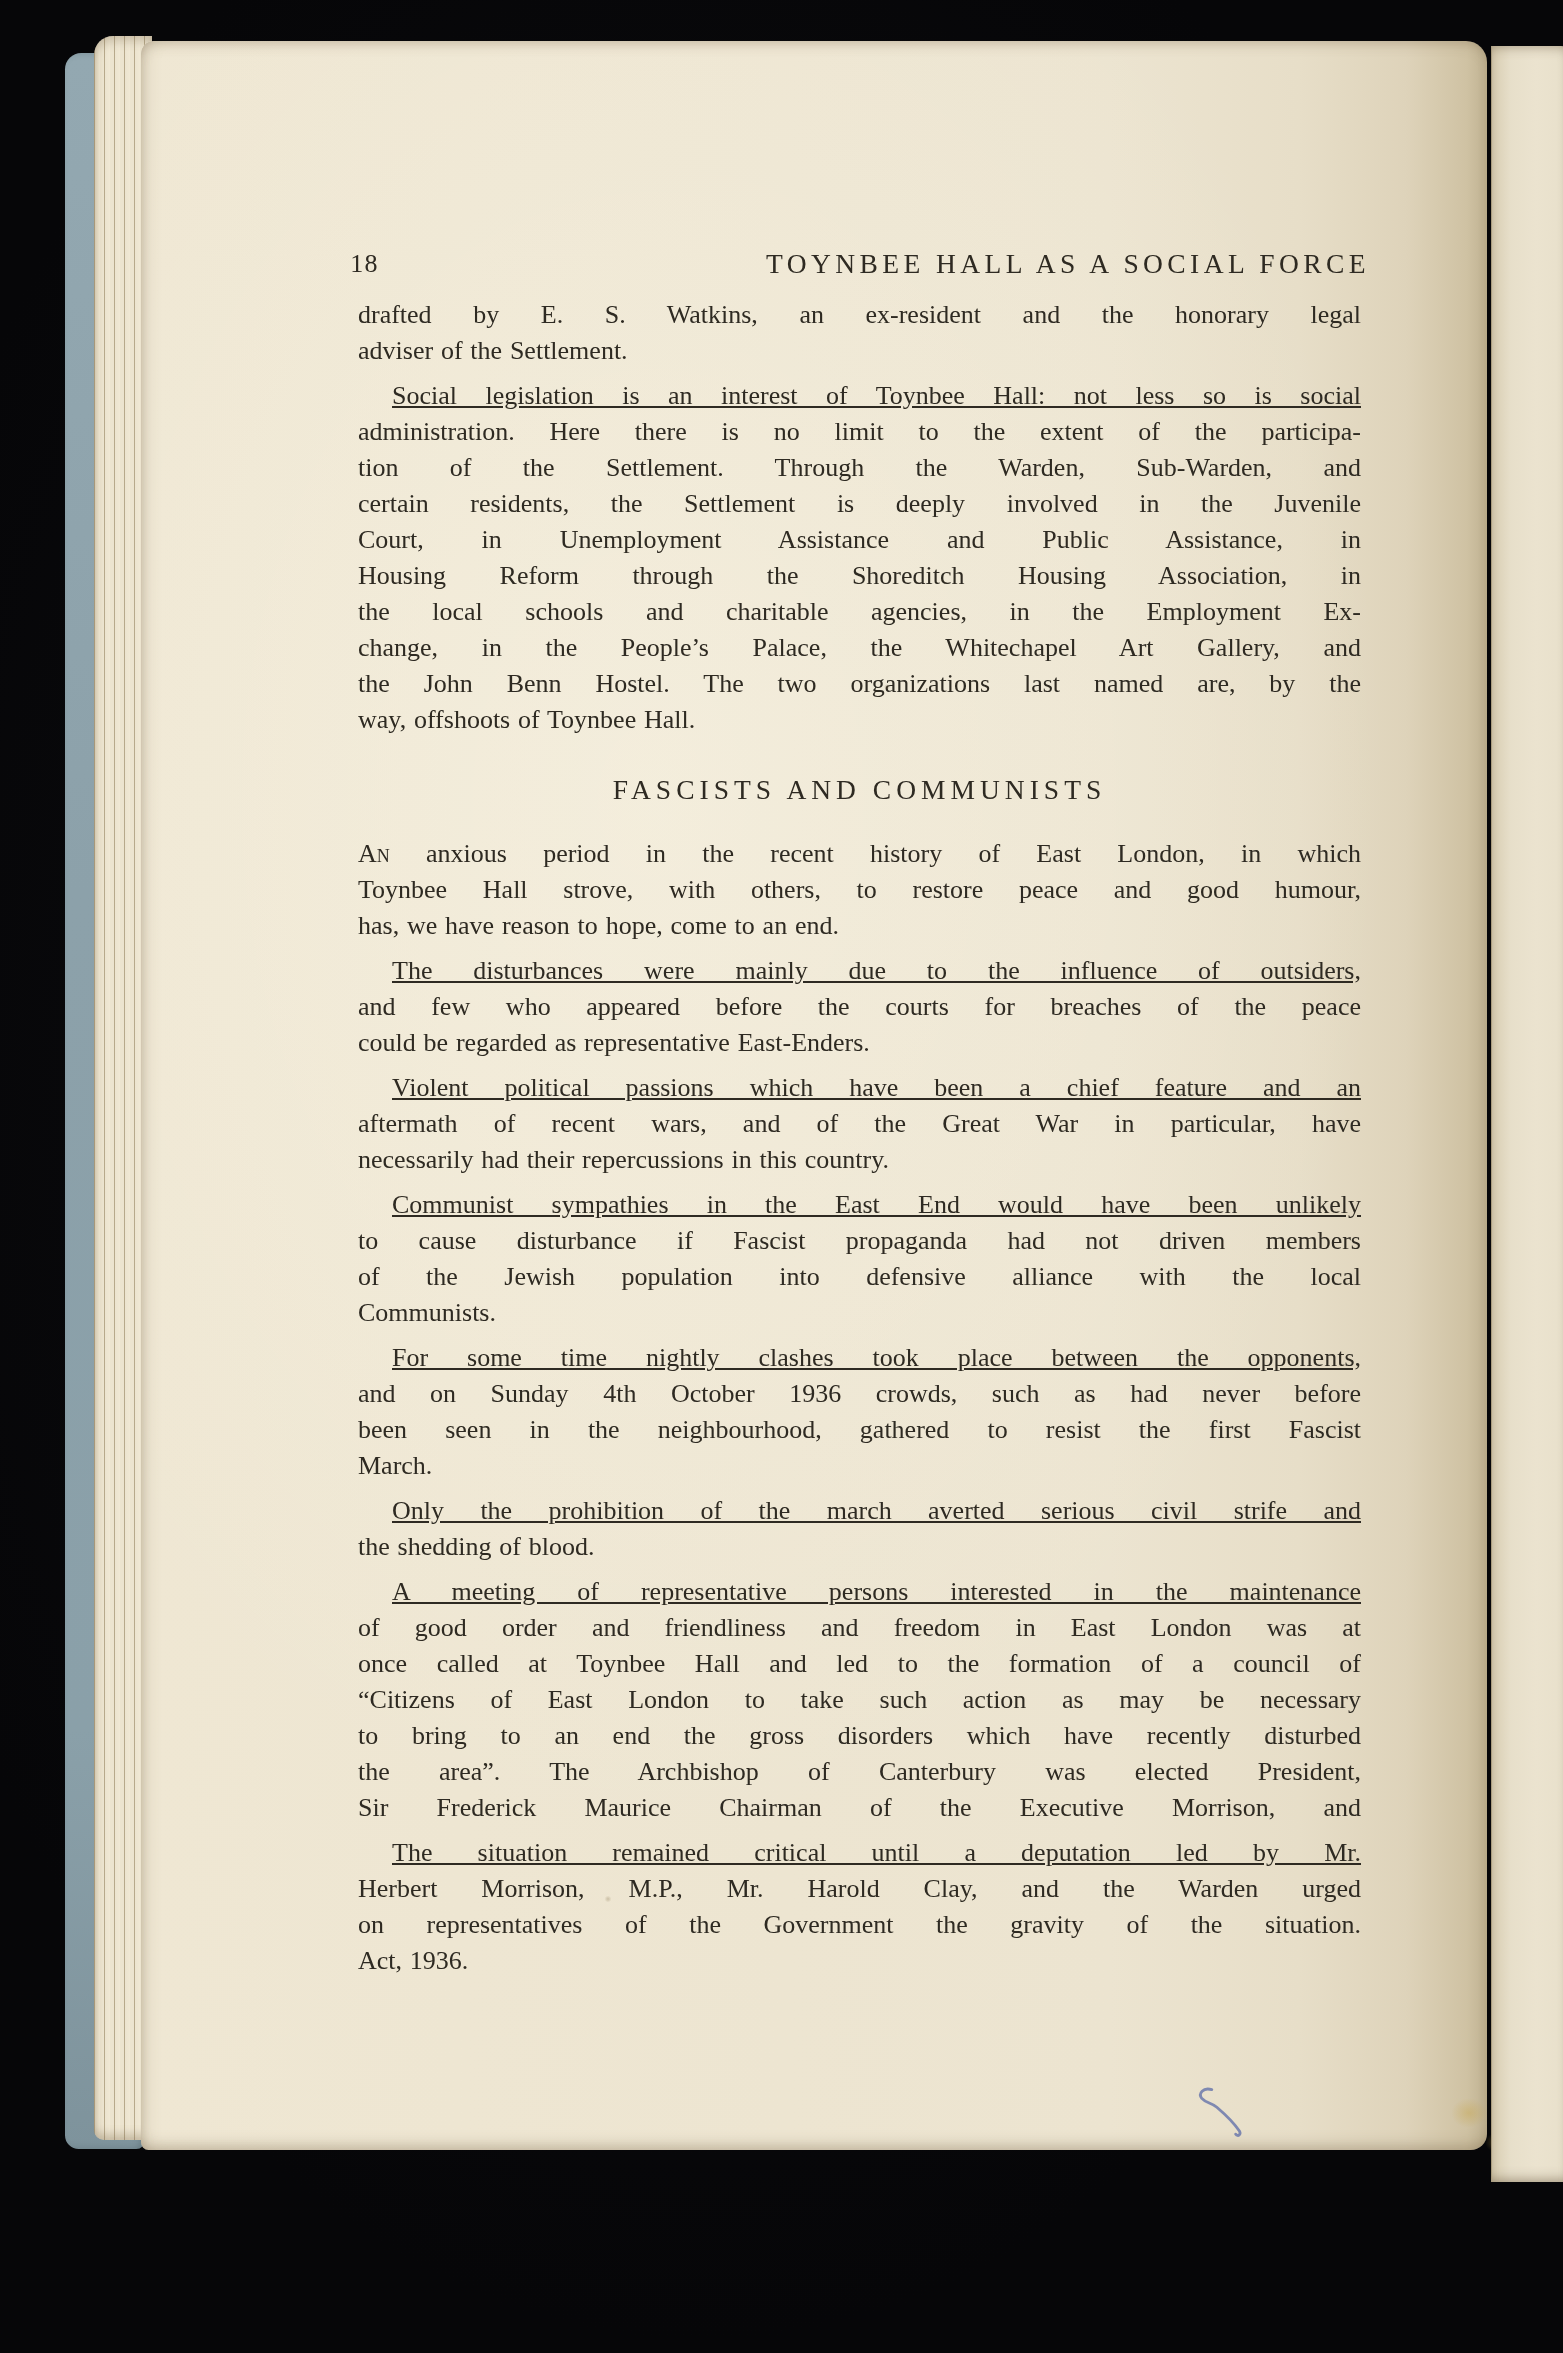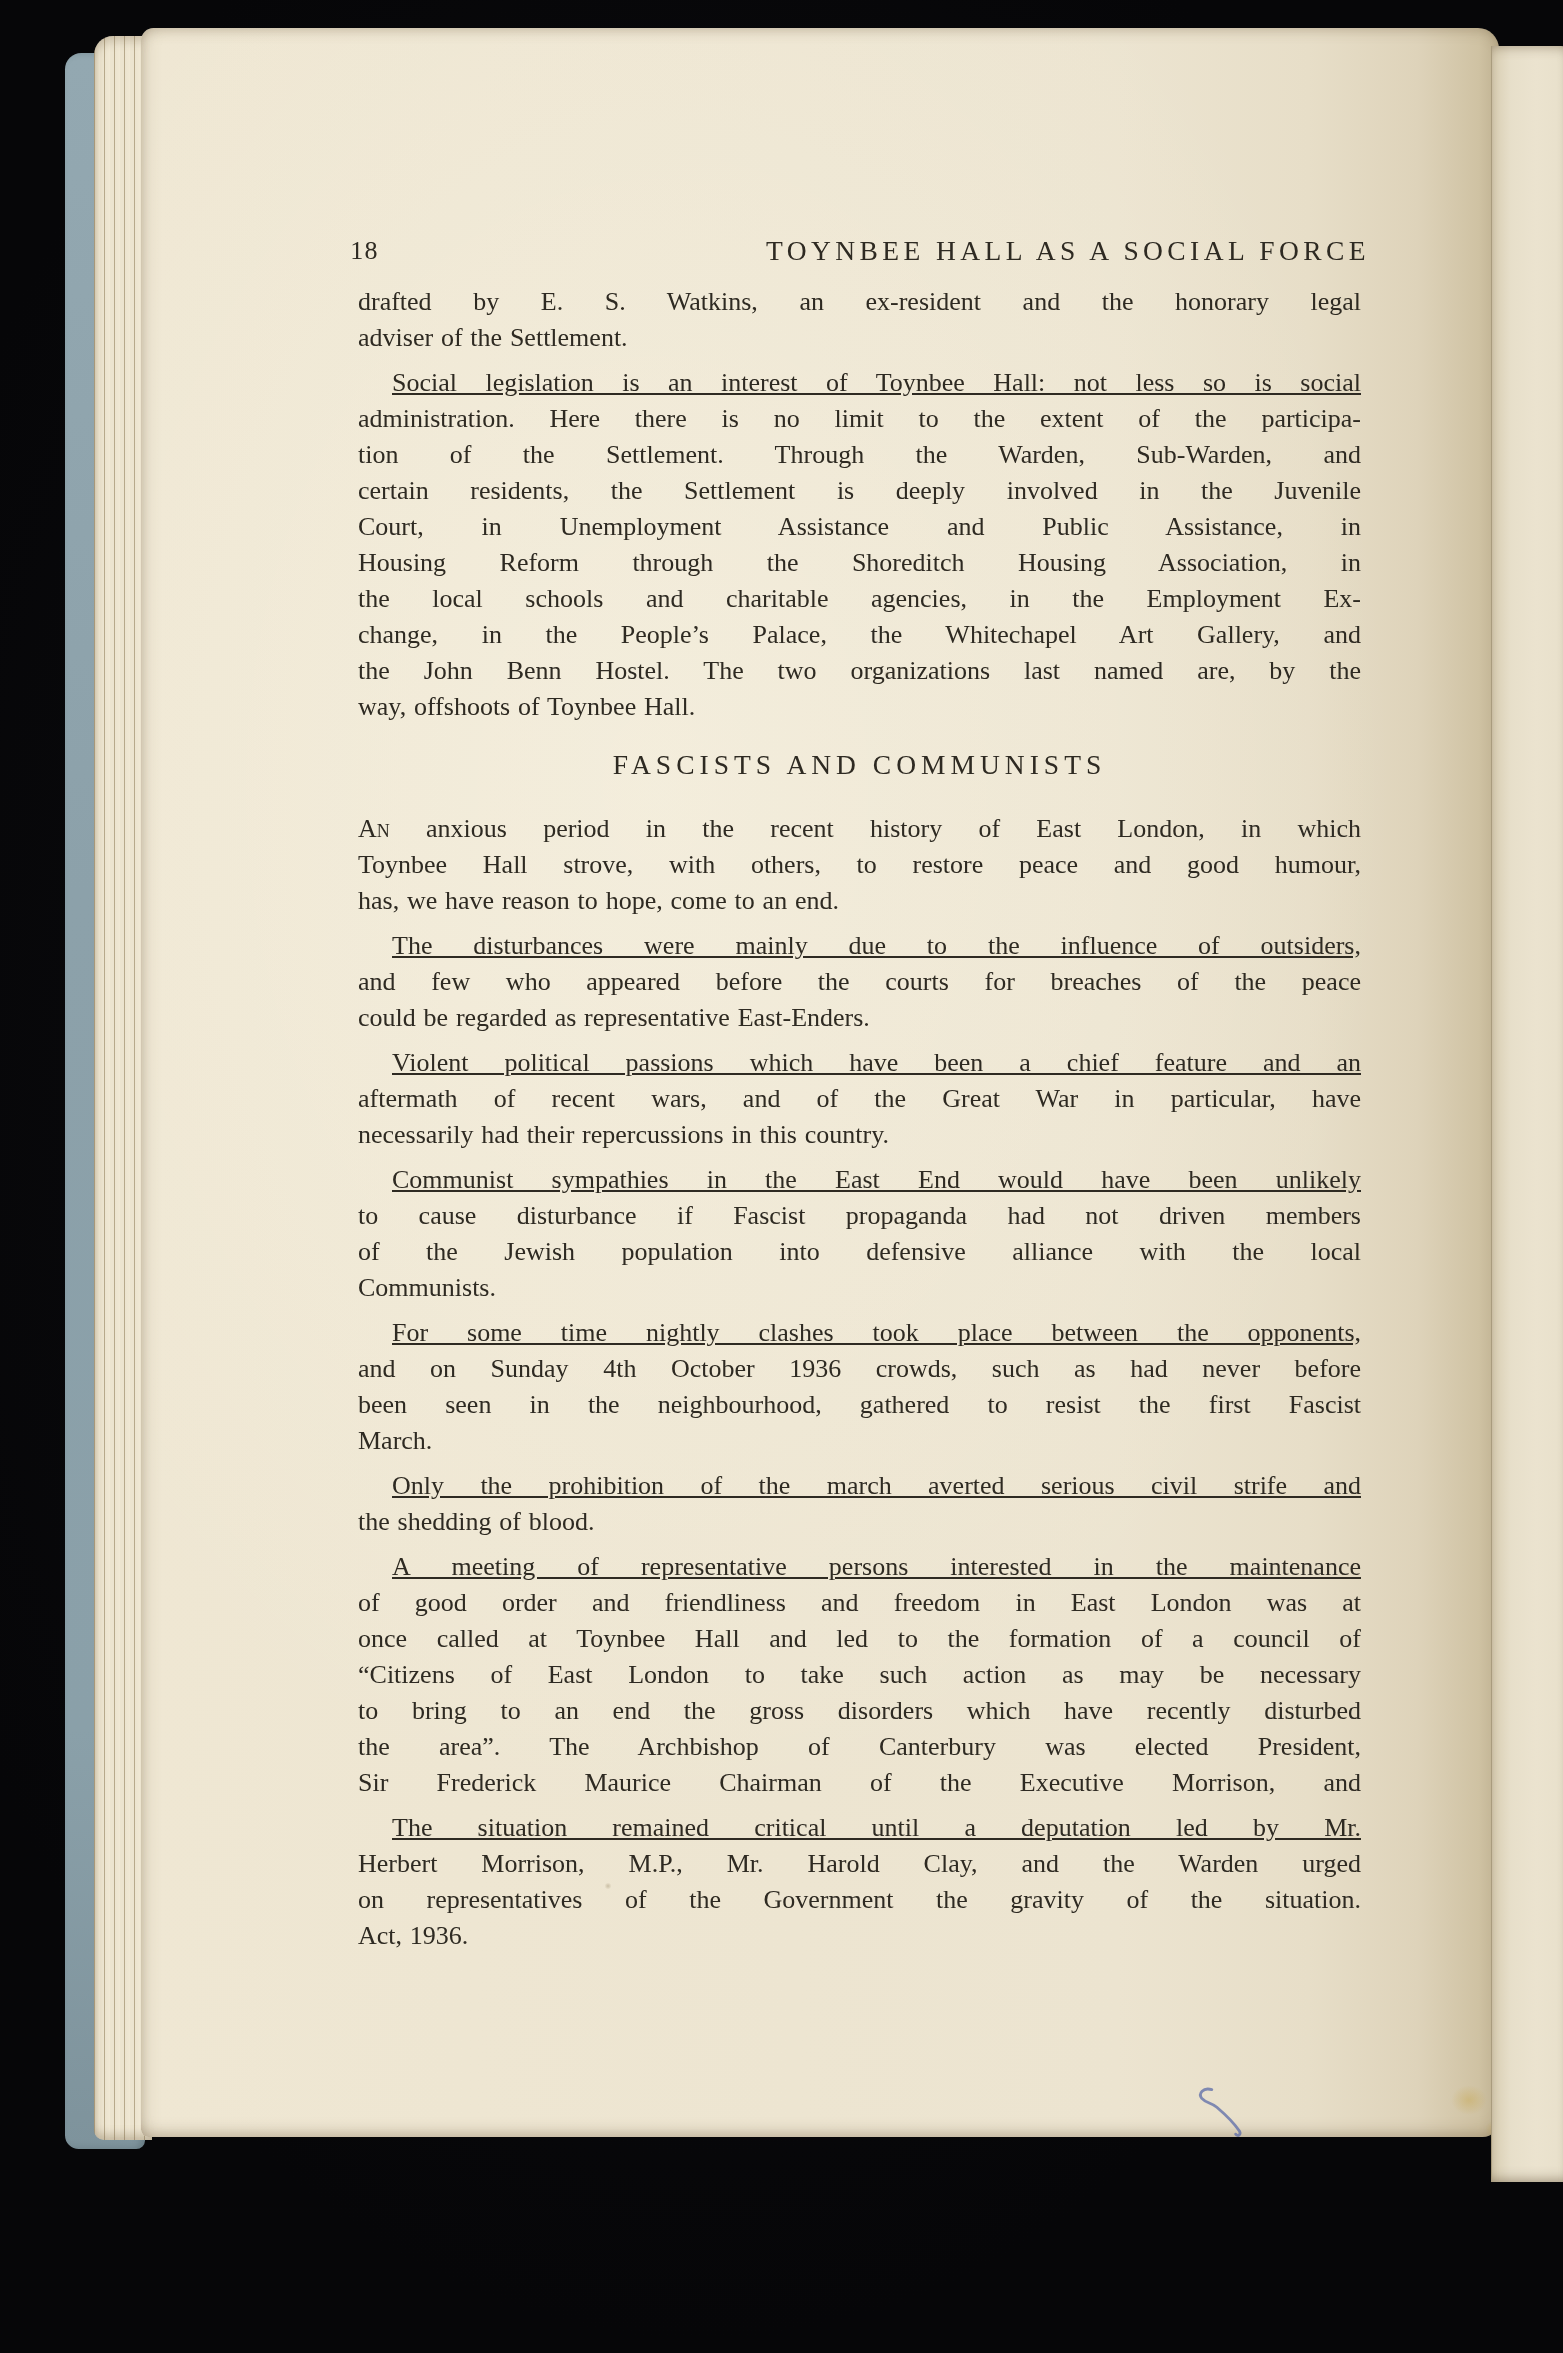--- a/index.html
+++ b/index.html
@@ -39,35 +39,34 @@
         #ece4cf 1.3px, #f0e8d4 5.6px,
         #cfc3a5 5.6px, #cfc3a5 6.3px,
         #ece4cf 6.3px, #ece4cf 10px);
     border-radius: 19px 0 0 10px;
     box-shadow: inset 0 6.3px 8.8px rgba(120,100,70,0.25), inset 0 -6.3px 8.8px rgba(120,100,70,0.3);
   }
   
   .book-page {
     position: absolute;
     left: 141px;
-    top: 28px;
+    top: 41px;
     width: 1346px;
     height: 2109px;
     background:
       radial-gradient(ellipse 1063px 1501px at 38% 36%, rgba(255,252,240,0.35), rgba(255,252,240,0) 70%),
       linear-gradient(to right,
         #efe7d3 0%, #ece4d0 72%, #e7dec8 86%,
         #ded3ba 94%, #cfc2a3 98.5%, #bfb191 100%),
       #ece4d0;
     border-radius: 12.5px 21px 16.3px 7.5px;
     box-shadow:
       inset 0 8.8px 13.8px -7.5px rgba(110,90,60,0.35),
       inset 0 -11.3px 16.3px -8.8px rgba(110,90,60,0.4),
       inset 12.5px 0 19px -13.8px rgba(110,90,60,0.35);
-    padding-left: 12px;
   }
   
   .right-page {
     position: absolute;
     left: 1491px;
     top: 46px;
     width: 73px;
     height: 2136px;
     background: linear-gradient(to right, #d8cdb2 0%, #e7dfca 26%, #ebe3cf 60%, #e8e0cb 100%);
     border-left: 1.9px solid #a99c7e;
@@ -100,21 +99,21 @@
     font-size: 27.5px;
     line-height: 36px;
     letter-spacing: 4.4px;
     white-space: nowrap;
   }
   .blocks .heading {
     text-align: center;
     font-size: 27.5px;
     line-height: 36px;
     letter-spacing: 5px;
-    margin-top: 22px;
+    margin-top: 34px;
     margin-bottom: 28px;
     white-space: nowrap;
   }
   .blocks .para { margin: 9px; }
   .blocks .line {
     font-size: 26px;
     line-height: 36px;
     height: 36px;
     text-align: justify;
     text-align-last: justify;

